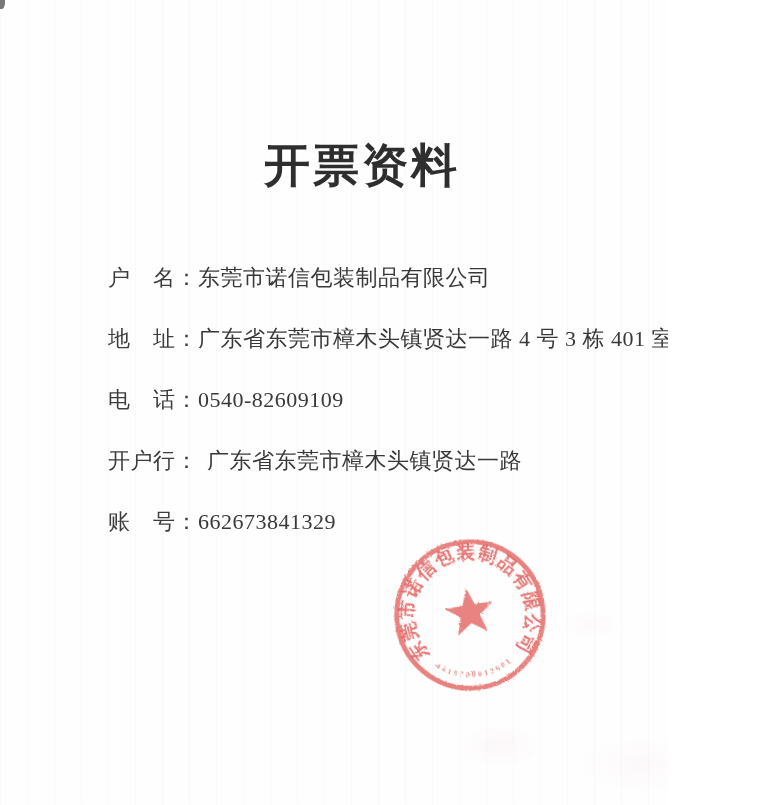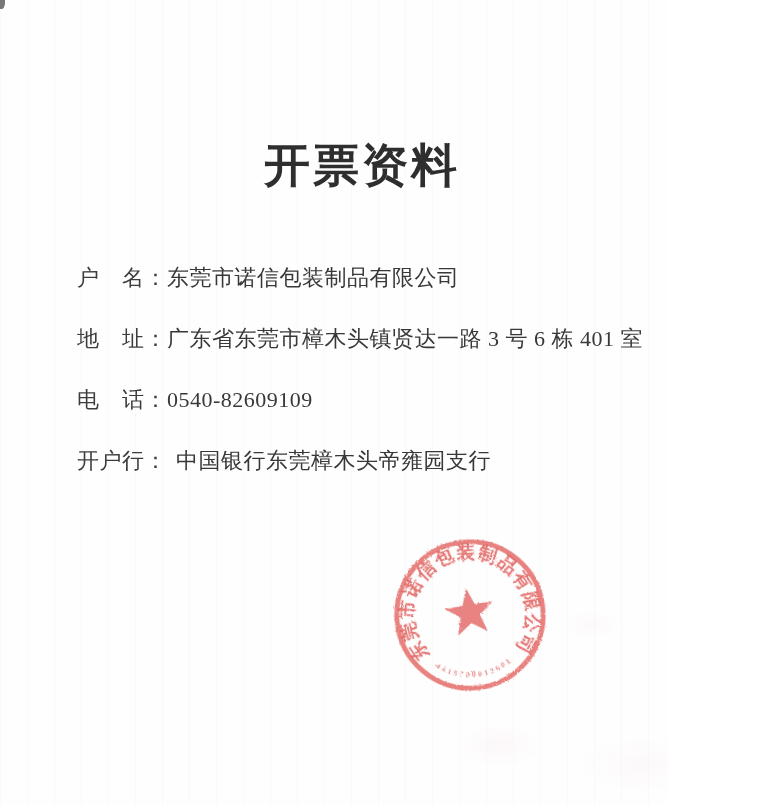--- a/index.html
+++ b/index.html
@@ -34,21 +34,21 @@
     padding-left: 56px;
     text-align: center;
     font-size: 46px;
     font-weight: bold;
     letter-spacing: 3px;
     color: #2e2e2e;
     line-height: 1.15;
   }
   .fields {
     margin-top: 74px;
-    padding-left: 77px;
+    padding-left: 108px;
   }
   .field-row {
     margin-bottom: 39px;
     font-size: 22px;
     line-height: 1;
     letter-spacing: 0.5px;
     white-space: nowrap;
   }
   .field-label {
     display: inline-block;
@@ -79,27 +79,30 @@
 
   <div class="corner-mark"></div>
 
   <h1 class="doc-title">开票资料</h1>
 
   <div class="fields">
     <div class="field-row">
       <span class="field-label">户　名：</span><span class="field-value">东莞市诺信包装制品有限公司</span>
     </div>
     <div class="field-row">
-      <span class="field-label">地　址：</span><span class="field-value">广东省东莞市樟木头镇贤达一路 3 号 6 栋 401 室</span>
+      <span class="field-label">地　址：</span><span class="field-value">广东省东莞市樟木头镇贤达一路 4 号 3 栋 401 室</span>
     </div>
     <div class="field-row">
       <span class="field-label">电　话：</span><span class="field-value">0540-82609109</span>
     </div>
     <div class="field-row bank">
-      <span class="field-label">开户行：</span><span class="field-value">中国银行东莞樟木头帝雍园支行</span>
+      <span class="field-label">开户行：</span><span class="field-value">广东省东莞市樟木头镇贤达一路</span>
+    </div>
+    <div class="field-row">
+      <span class="field-label">账　号：</span><span class="field-value">662673841329</span>
     </div>
   </div>
 
   <svg class="seal" viewBox="0 0 160 160" xmlns="http://www.w3.org/2000/svg">
     <defs>
       <filter id="inkRough" x="-15%" y="-15%" width="130%" height="130%">
         <feTurbulence type="fractalNoise" baseFrequency="0.55" numOctaves="2" result="n"></feTurbulence>
         <feDisplacementMap in="SourceGraphic" in2="n" scale="3"></feDisplacementMap>
       </filter>
       <path id="sealCompanyArc" d="M 35.6 117.3 A 58 58 0 1 1 124.4 117.3" fill="none"></path>

